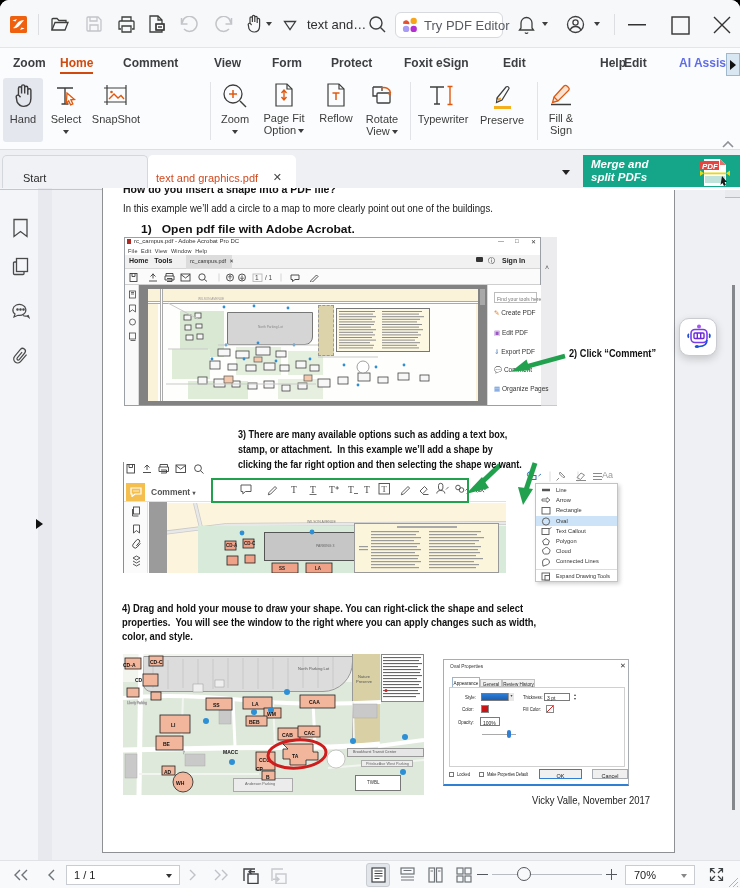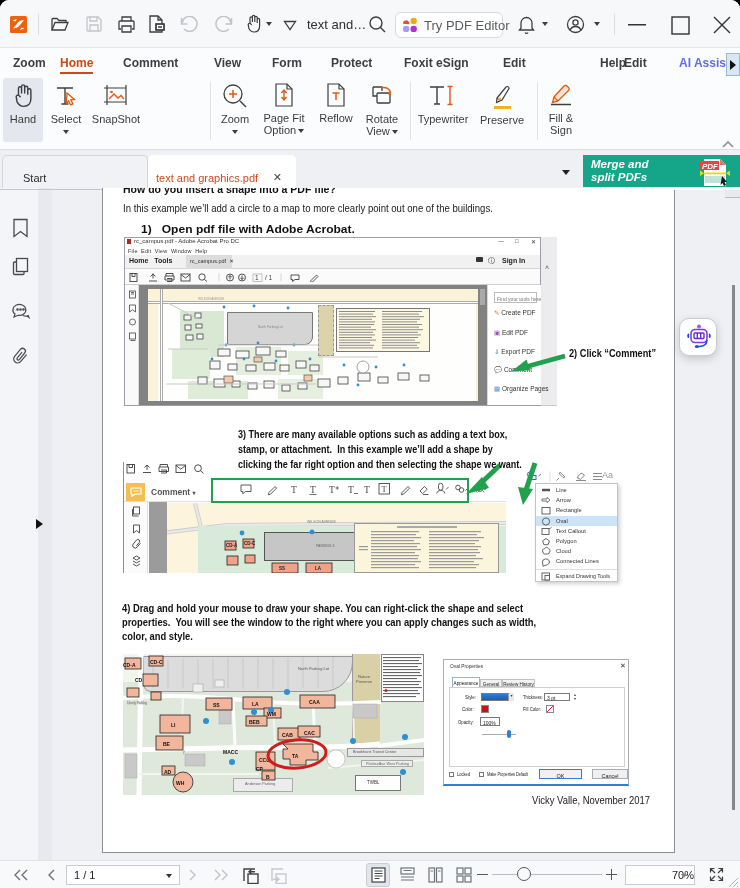--- a/index.html
+++ b/index.html
@@ -904,21 +904,21 @@
         <rect x="1" y="1" width="6" height="6"></rect>
         <rect x="9" y="1" width="6" height="6"></rect>
         <rect x="1" y="9" width="6" height="6"></rect>
         <rect x="9" y="9" width="6" height="6"></rect>
       </svg>
     <div class="abs" style="left:477px;top:12.5px;width:11px;height:1.6px;background:#55585c;"></div>
     <div class="abs" style="left:492px;top:13px;width:110px;height:1px;background:#b9bcc0;"></div>
     <div class="abs" style="left:517px;top:6px;width:14px;height:14px;border:1.4px solid #55585c;border-radius:50%;background:#f8f9fb;"></div>
     <div class="abs" style="left:606px;top:12.5px;width:11px;height:1.6px;background:#55585c;"></div>
     <div class="abs" style="left:606px;top:7.7px;width:1.6px;height:11px;background:#55585c;margin-left:4.7px;"></div>
-    <div class="abs" style="left:625px;top:4px;width:70px;height:20px;background:#fff;border:1px solid #c9ccd1;font-size:11px;color:#222;padding:3px 0 0 8px;text-align:right;">70%
+    <div class="abs" style="left:625px;top:4px;width:70px;height:20px;background:#fff;border:1px solid #c9ccd1;font-size:11px;color:#222;padding:3px 0 0 8px;">70%
       <span class="abs" style="right:7px;top:8px;width:0;height:0;border-top:4px solid #888;border-left:3.5px solid transparent;border-right:3.5px solid transparent;"></span>
     </div>
     <svg class="abs" style="left:709px;top:6px" width="15" height="15" viewBox="0 0 15 15" fill="none" stroke="#3f4245" stroke-width="1.3">
       <path d="M9.5 1.5 h4 v4 M13.5 1.5 L9 6 M5.5 13.5 h-4 v-4 M1.5 13.5 L6 9 M1.5 5.5 v-4 h4 M1.5 1.5 L6 6 M13.5 9.5 v4 h-4 M13.5 13.5 L9 9" stroke-width="1.2"></path>
     </svg>
     <svg class="abs" style="left:728px;top:16px" width="11" height="11" viewBox="0 0 11 11" stroke="#b0b3b7" stroke-width="1">
         <path d="M10 1 L1 10 M10 5 L5 10 M10 9 L9 10"></path>
       </svg>
   </div>
 

